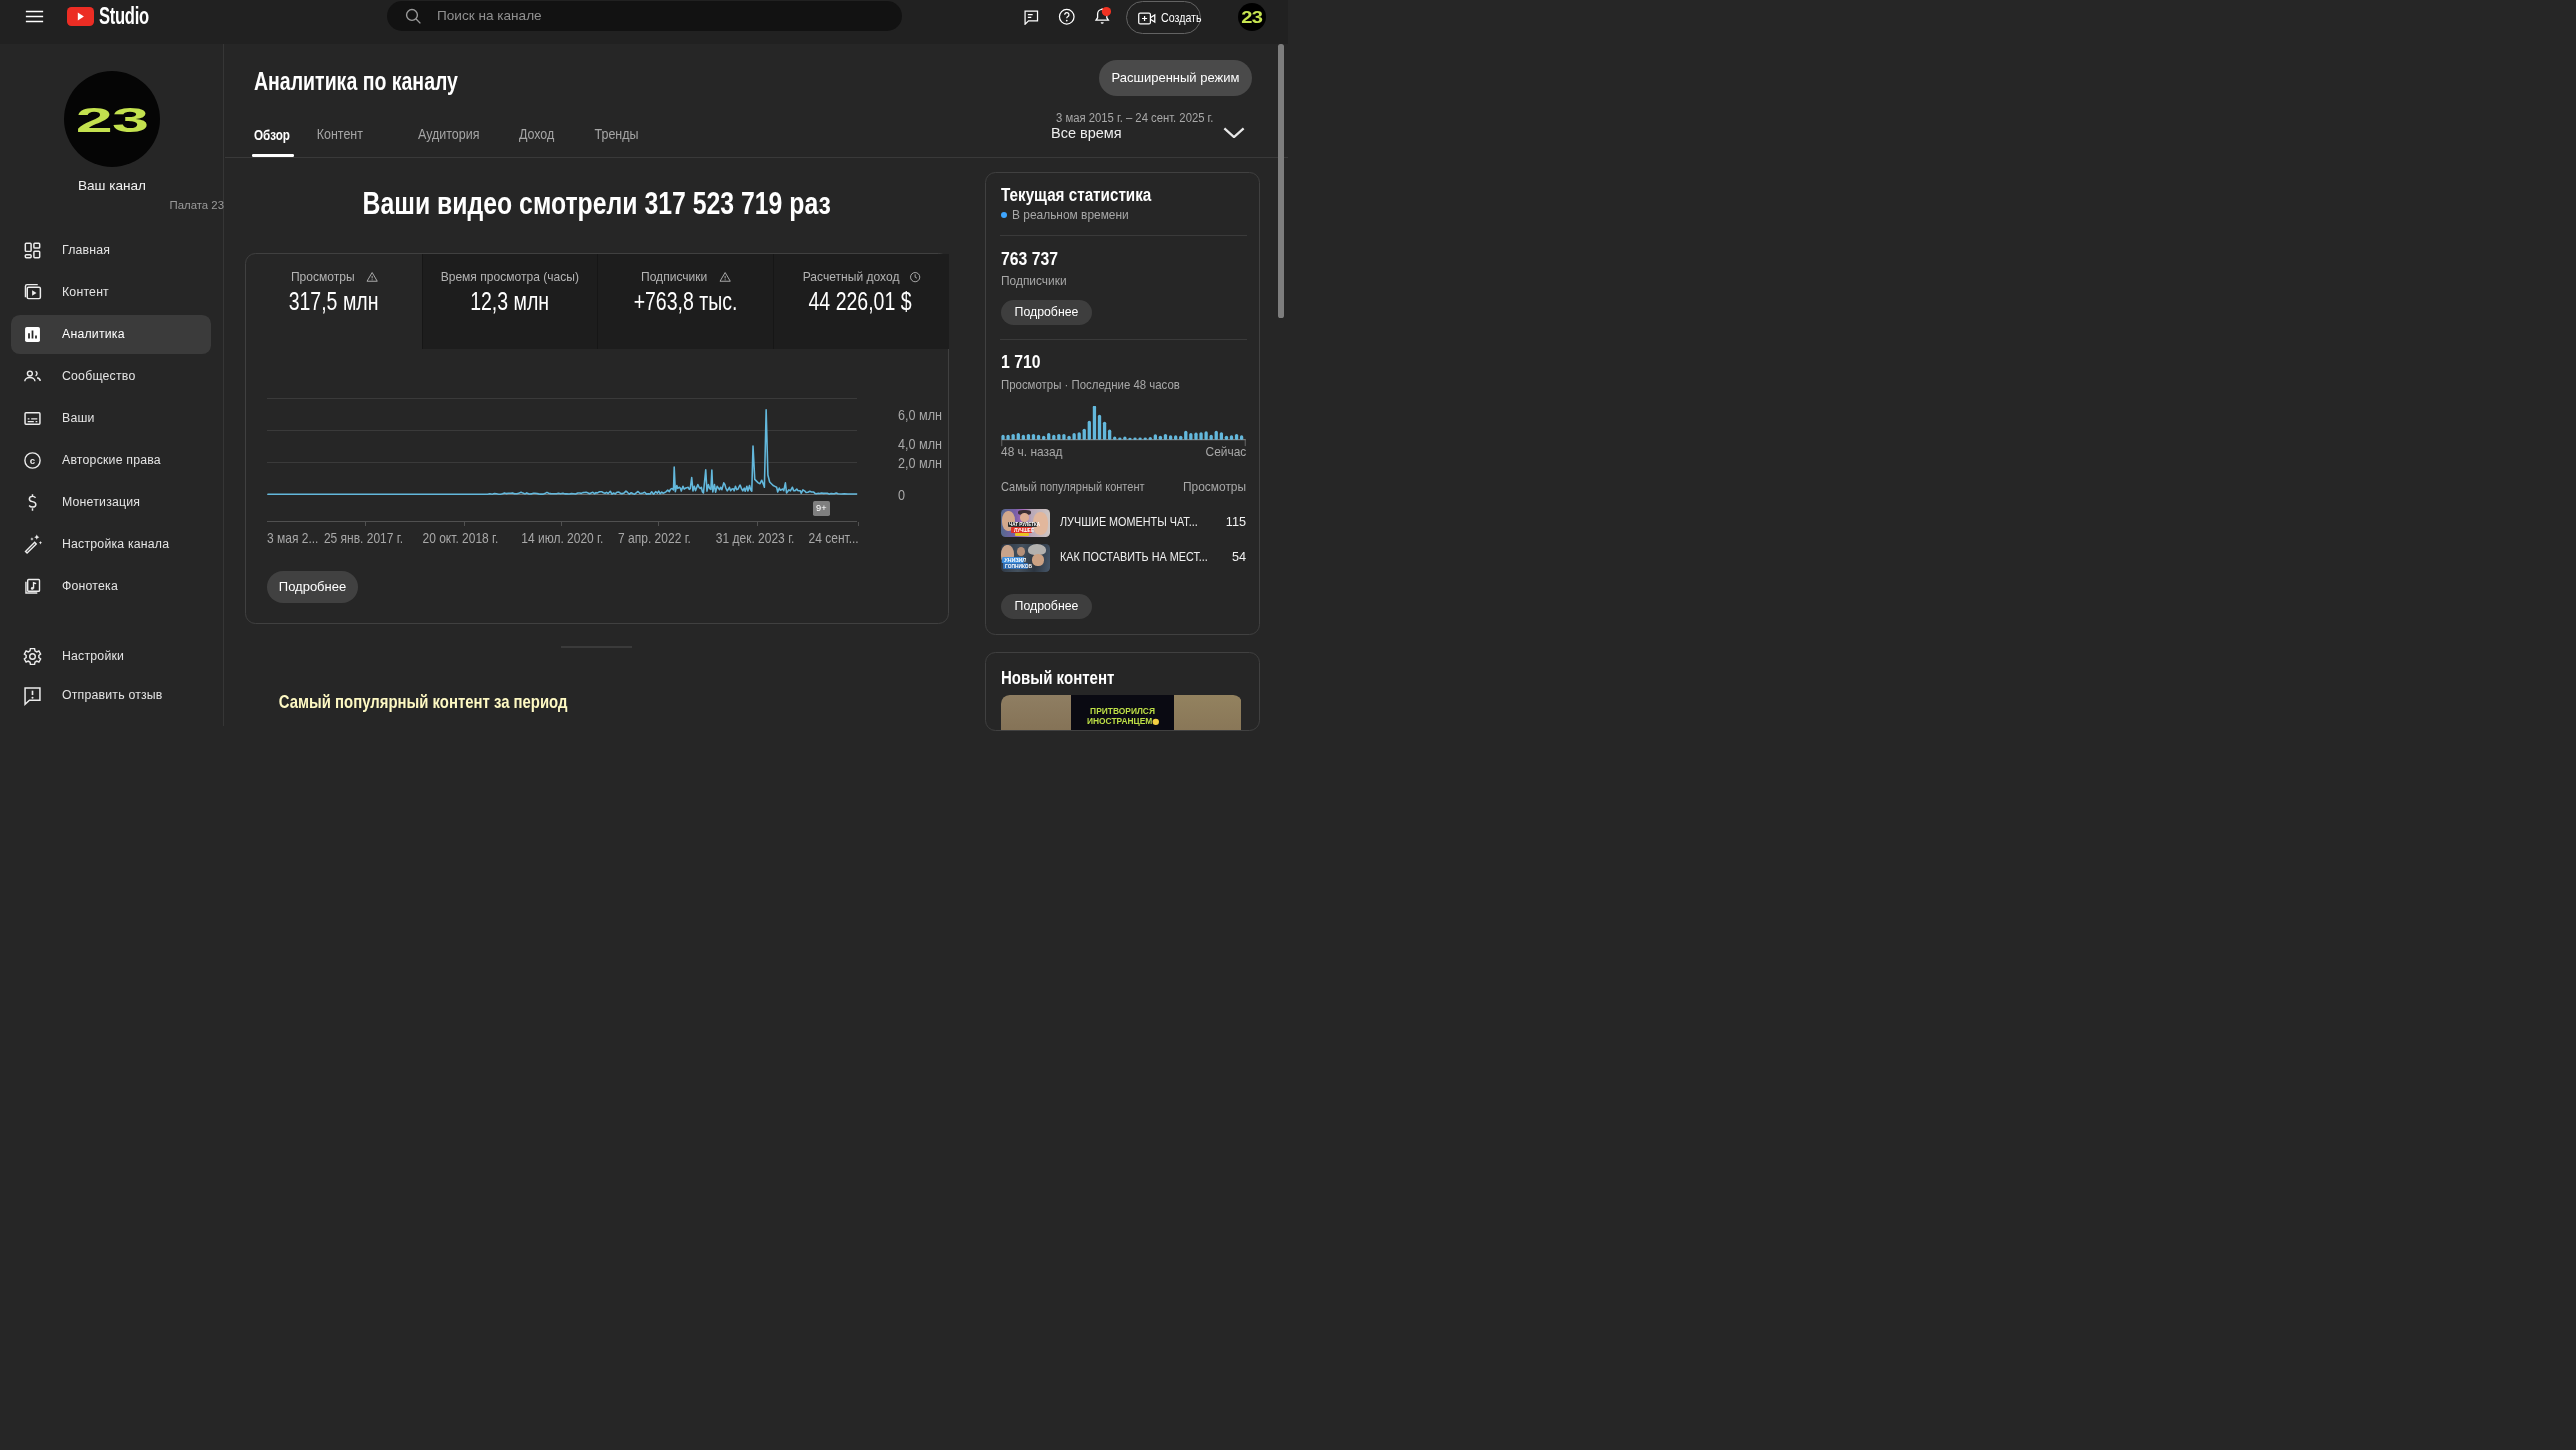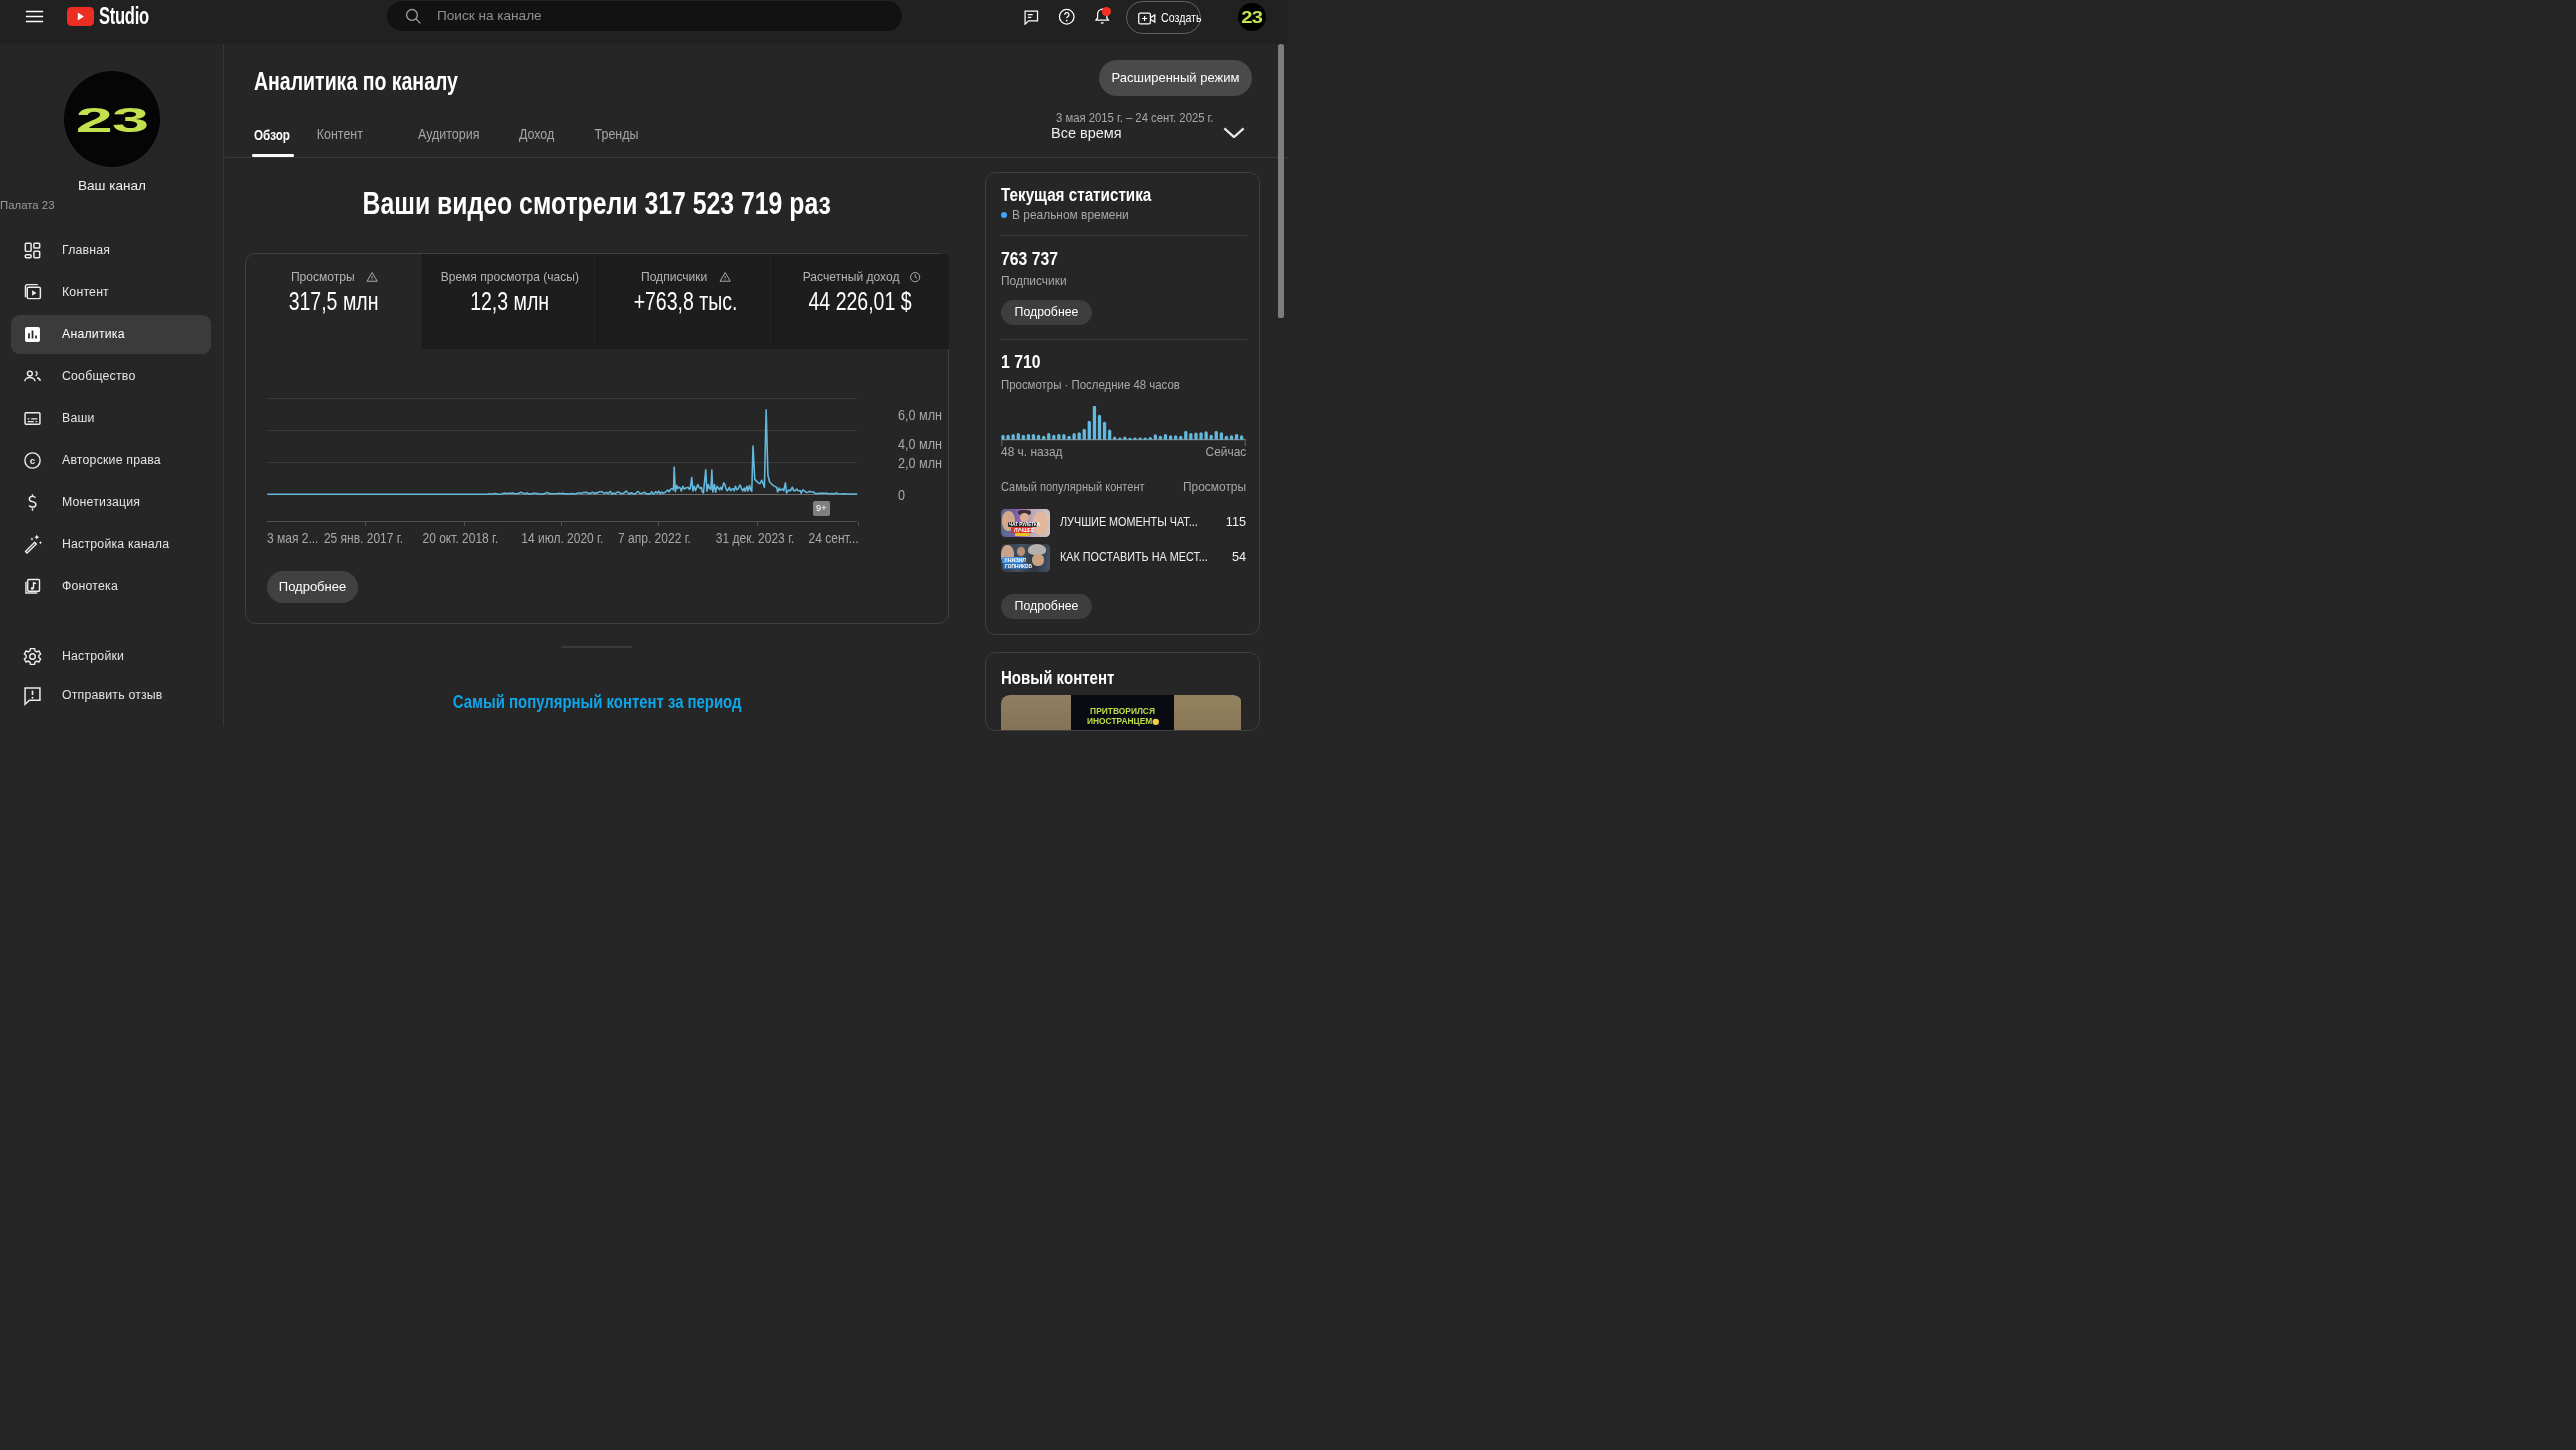--- a/index.html
+++ b/index.html
@@ -72,21 +72,21 @@
   <div class="abs" style="left:1238px;top:3.1px;width:28px;height:28px;border-radius:50%;background:#000;color:#c6e450;text-align:center;font-weight:bold;">
     <span class="ytc" style="font-size:16.6px;line-height:29px;transform:scaleX(1.21);letter-spacing:-0.4px;">23</span>
   </div>
 </div>
 
 <div class="abs" style="left:0;top:44px;width:224px;height:682px;background:#262626;border-right:0.9px solid #363636;">
   <div class="abs" style="left:64px;top:27px;width:96px;height:96px;border-radius:50%;background:#050505;text-align:center;">
     <span class="ytc" style="font-size:35px;line-height:97px;font-weight:bold;color:#c3e14e;transform:scaleX(1.9);letter-spacing:-0.4px;">23</span>
   </div>
   <div class="abs" style="left:0;top:134px;width:224px;text-align:center;color:#f1f1f1;font-size:13.6px;font-weight:500;">Ваш канал</div>
-  <div class="abs" style="left:0;top:155px;width:224px;text-align:left;color:#9a9a9a;font-size:11.4px;">Палата 23</div>
+  <div class="abs" style="left:0;top:155px;width:224px;text-align:right;color:#9a9a9a;font-size:11.4px;">Палата 23</div>
 
   <div class="abs" style="left:11.4px;top:271px;width:200px;height:39px;background:#3b3b3b;border-radius:8.8px;"></div>
   <div class="mi" style="top:185px;">
       <svg viewBox="0 0 24 24">
         <g fill="none" stroke="#ececec" stroke-width="1.7">
           <rect x="3.8" y="3.8" width="6.6" height="9.2" rx="1"></rect>
           <rect x="13.6" y="3.8" width="6.6" height="5.4" rx="1"></rect>
           <rect x="3.8" y="16.8" width="6.6" height="3.4" rx="1"></rect>
           <rect x="13.6" y="12.8" width="6.6" height="7.4" rx="1"></rect>
         </g>
@@ -258,21 +258,21 @@
   <div class="abs xlab" style="left:89px;top:485px;width:88px;"><span>25 янв. 2017 г.</span></div>
   <div class="abs xlab" style="left:188px;top:485px;width:88px;"><span>20 окт. 2018 г.</span></div>
   <div class="abs xlab" style="left:286px;top:485px;width:88px;"><span>14 июл. 2020 г.</span></div>
   <div class="abs xlab" style="left:384px;top:485px;width:84px;"><span>7 апр. 2022 г.</span></div>
   <div class="abs xlab" style="left:481px;top:485px;width:88px;"><span>31 дек. 2023 г.</span></div>
   <div class="abs xlab" style="left:571px;top:485px;width:61px;text-align:right;"><span style="transform-origin:100% 50%;">24 сент...</span></div>
 
   <div class="abs" style="left:42px;top:527px;width:91px;height:32px;background:#414141;border-radius:16px;text-align:center;line-height:32px;color:#fff;font-size:13px;">Подробнее</div>
 
   <div class="abs" style="left:336px;top:602px;width:71px;height:1.8px;background:#3a3a3a;"></div>
-  <div class="abs" style="left:20px;top:647px;width:704px;text-align:center;color:#0ea5e9;font-size:18.4px;font-weight:bold;"><span class="ytc" style="transform:scaleX(0.81);">Самый популярный контент за период</span></div>
+  <div class="abs" style="left:20px;top:647px;width:704px;color:#fef9c3;font-size:18.4px;font-weight:bold;"><span class="ytc" style="transform:scaleX(0.81);">Самый популярный контент за период</span></div>
 </div>
 
 <div class="abs" style="left:985px;top:172px;width:275px;height:463px;border:0.9px solid #404040;border-radius:10.5px;background:#262626;">
   <div class="abs" style="left:15px;top:12.3px;color:#fff;font-size:17.5px;font-weight:bold;"><span class="yt" style="transform:scaleX(0.87);">Текущая статистика</span></div>
   <div class="abs" style="left:15px;top:35px;width:6.1px;height:6.1px;border-radius:50%;background:#3ea6ff;margin-top:3.5px;"></div>
   <div class="abs" style="left:26px;top:35px;color:#a8a8a8;font-size:12.7px;"><span style="display:inline-block;transform:scaleX(0.94);transform-origin:0 50%;">В реальном времени</span></div>
   <div class="abs" style="left:14px;top:62px;width:247px;height:0.9px;background:#3a3a3a;"></div>
   <div class="abs" style="left:15px;top:78px;color:#fff;font-size:17.5px;line-height:17.5px;font-weight:bold;"><span class="yt" style="transform:scaleX(0.9);">763 737</span></div>
   <div class="abs" style="left:15px;top:101px;color:#a8a8a8;font-size:12.7px;"><span style="display:inline-block;transform:scaleX(0.94);transform-origin:0 50%;">Подписчики</span></div>
   <div class="abs" style="left:15px;top:127px;width:91px;height:25.4px;background:#3e3e3e;border-radius:12.7px;text-align:center;line-height:25.4px;color:#fff;font-size:12.3px;">Подробнее</div>

